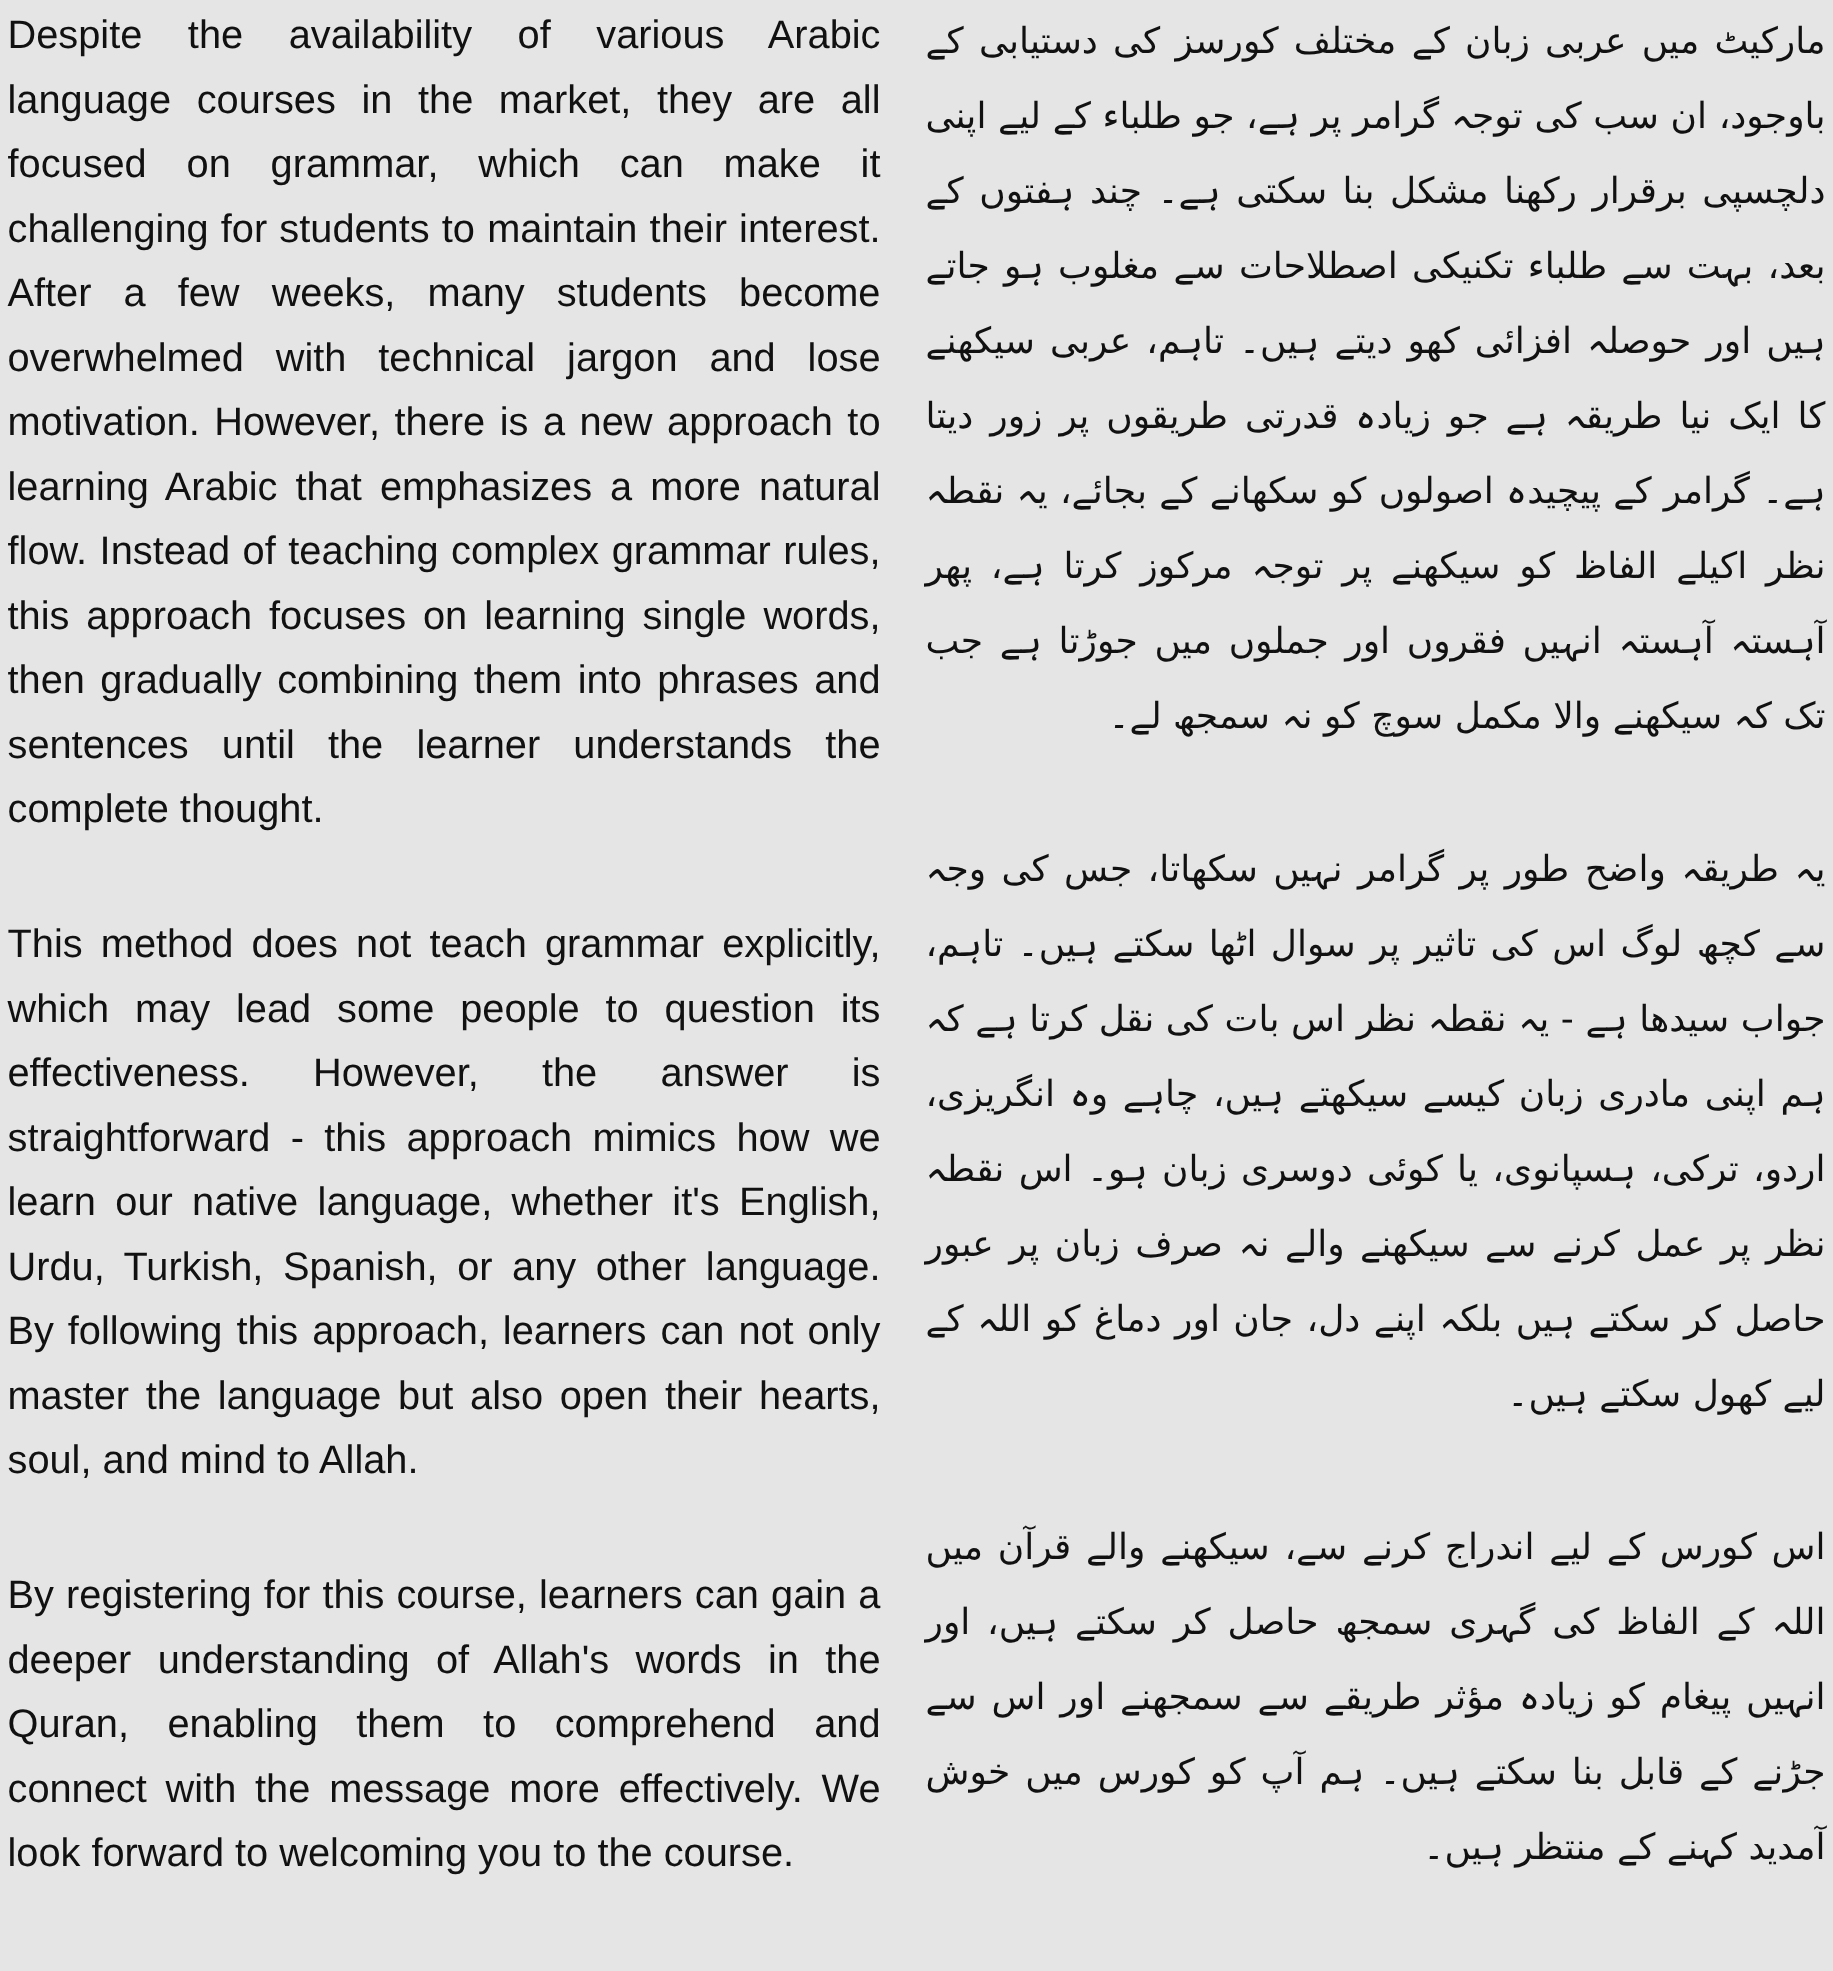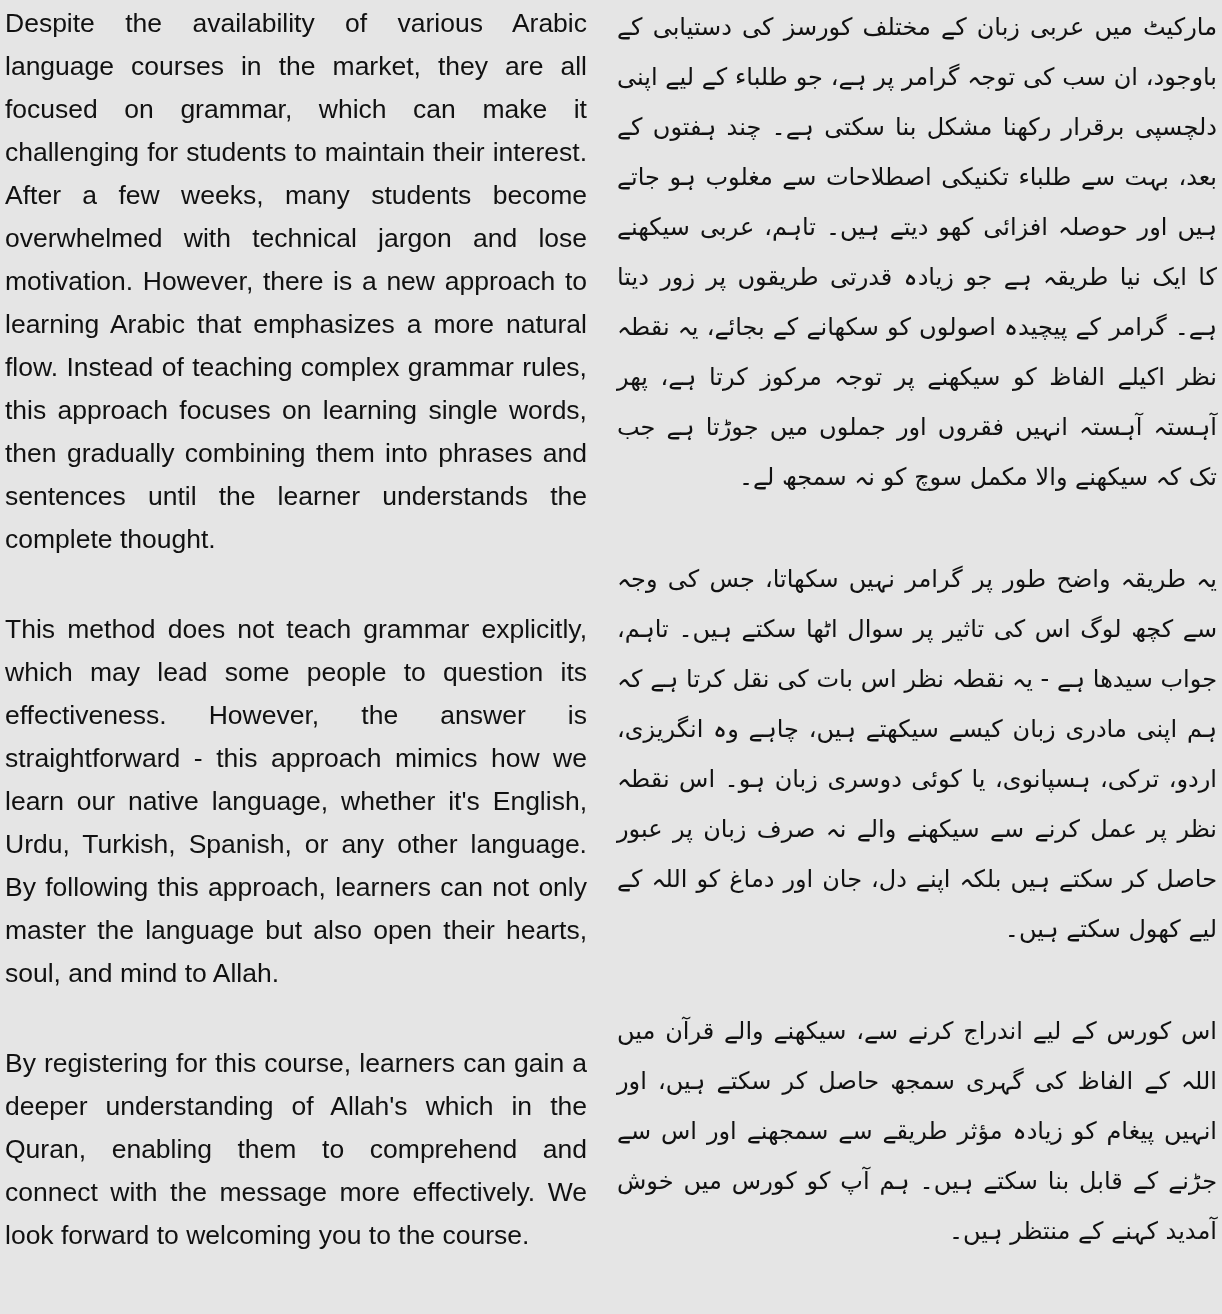--- a/index.html
+++ b/index.html
@@ -53,21 +53,21 @@
   }
 </style>
 </head>
 <body>
 
 <div class="page">
 
   <div class="col col-english" lang="en" dir="ltr">
     <p>Despite the availability of various Arabic language courses in the market, they are all focused on grammar, which can make it challenging for students to maintain their interest. After a few weeks, many students become overwhelmed with technical jargon and lose motivation. However, there is a new approach to learning Arabic that emphasizes a more natural flow. Instead of teaching complex grammar rules, this approach focuses on learning single words, then gradually combining them into phrases and sentences until the learner understands the complete thought.</p>
     <p>This method does not teach grammar explicitly, which may lead some people to question its effectiveness. However, the answer is straightforward - this approach mimics how we learn our native language, whether it's English, Urdu, Turkish, Spanish, or any other language. By following this approach, learners can not only master the language but also open their hearts, soul, and mind to Allah.</p>
-    <p>By registering for this course, learners can gain a deeper understanding of Allah's which in the Quran, enabling them to comprehend and connect with the message more effectively. We look forward to welcoming you to the course.</p>
+    <p>By registering for this course, learners can gain a deeper understanding of Allah's words in the Quran, enabling them to comprehend and connect with the message more effectively. We look forward to welcoming you to the course.</p>
   </div>
 
   <div class="col col-urdu" lang="ur" dir="rtl">
     <p>مارکیٹ میں عربی زبان کے مختلف کورسز کی دستیابی کے باوجود، ان سب کی توجہ گرامر پر ہے، جو طلباء کے لیے اپنی دلچسپی برقرار رکھنا مشکل بنا سکتی ہے۔ چند ہفتوں کے بعد، بہت سے طلباء تکنیکی اصطلاحات سے مغلوب ہو جاتے ہیں اور حوصلہ افزائی کھو دیتے ہیں۔ تاہم، عربی سیکھنے کا ایک نیا طریقہ ہے جو زیادہ قدرتی طریقوں پر زور دیتا ہے۔ گرامر کے پیچیدہ اصولوں کو سکھانے کے بجائے، یہ نقطہ نظر اکیلے الفاظ کو سیکھنے پر توجہ مرکوز کرتا ہے، پھر آہستہ آہستہ انہیں فقروں اور جملوں میں جوڑتا ہے جب تک کہ سیکھنے والا مکمل سوچ کو نہ سمجھ لے۔</p>
     <p>یہ طریقہ واضح طور پر گرامر نہیں سکھاتا، جس کی وجہ سے کچھ لوگ اس کی تاثیر پر سوال اٹھا سکتے ہیں۔ تاہم، جواب سیدھا ہے - یہ نقطہ نظر اس بات کی نقل کرتا ہے کہ ہم اپنی مادری زبان کیسے سیکھتے ہیں، چاہے وہ انگریزی، اردو، ترکی، ہسپانوی، یا کوئی دوسری زبان ہو۔ اس نقطہ نظر پر عمل کرنے سے سیکھنے والے نہ صرف زبان پر عبور حاصل کر سکتے ہیں بلکہ اپنے دل، جان اور دماغ کو اللہ کے لیے کھول سکتے ہیں۔</p>
     <p>اس کورس کے لیے اندراج کرنے سے، سیکھنے والے قرآن میں اللہ کے الفاظ کی گہری سمجھ حاصل کر سکتے ہیں، اور انہیں پیغام کو زیادہ مؤثر طریقے سے سمجھنے اور اس سے جڑنے کے قابل بنا سکتے ہیں۔ ہم آپ کو کورس میں خوش آمدید کہنے کے منتظر ہیں۔</p>
   </div>
 
 </div>
 

